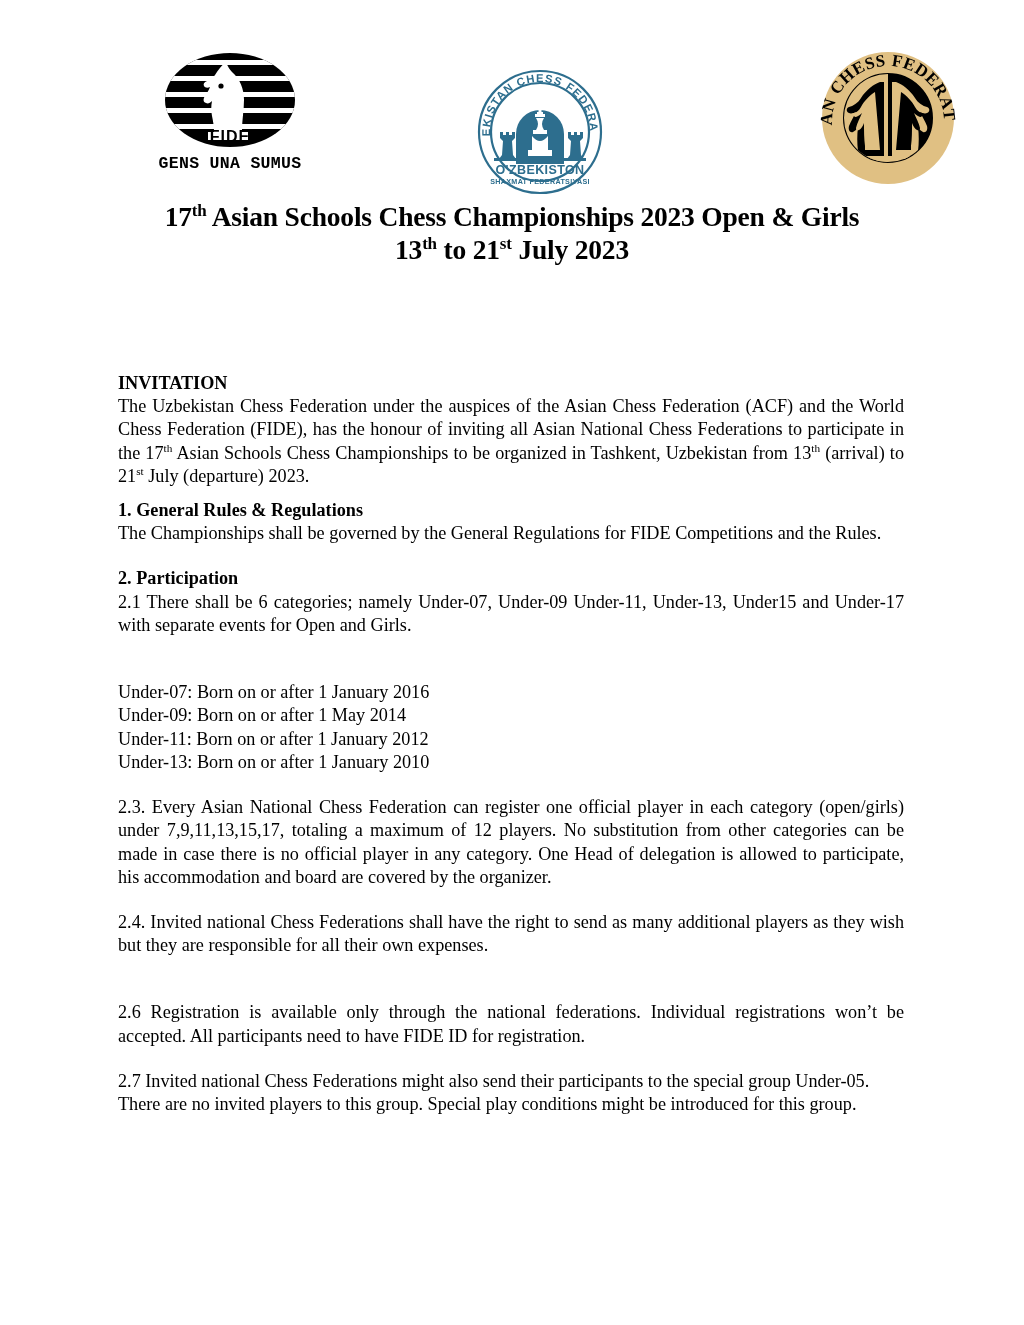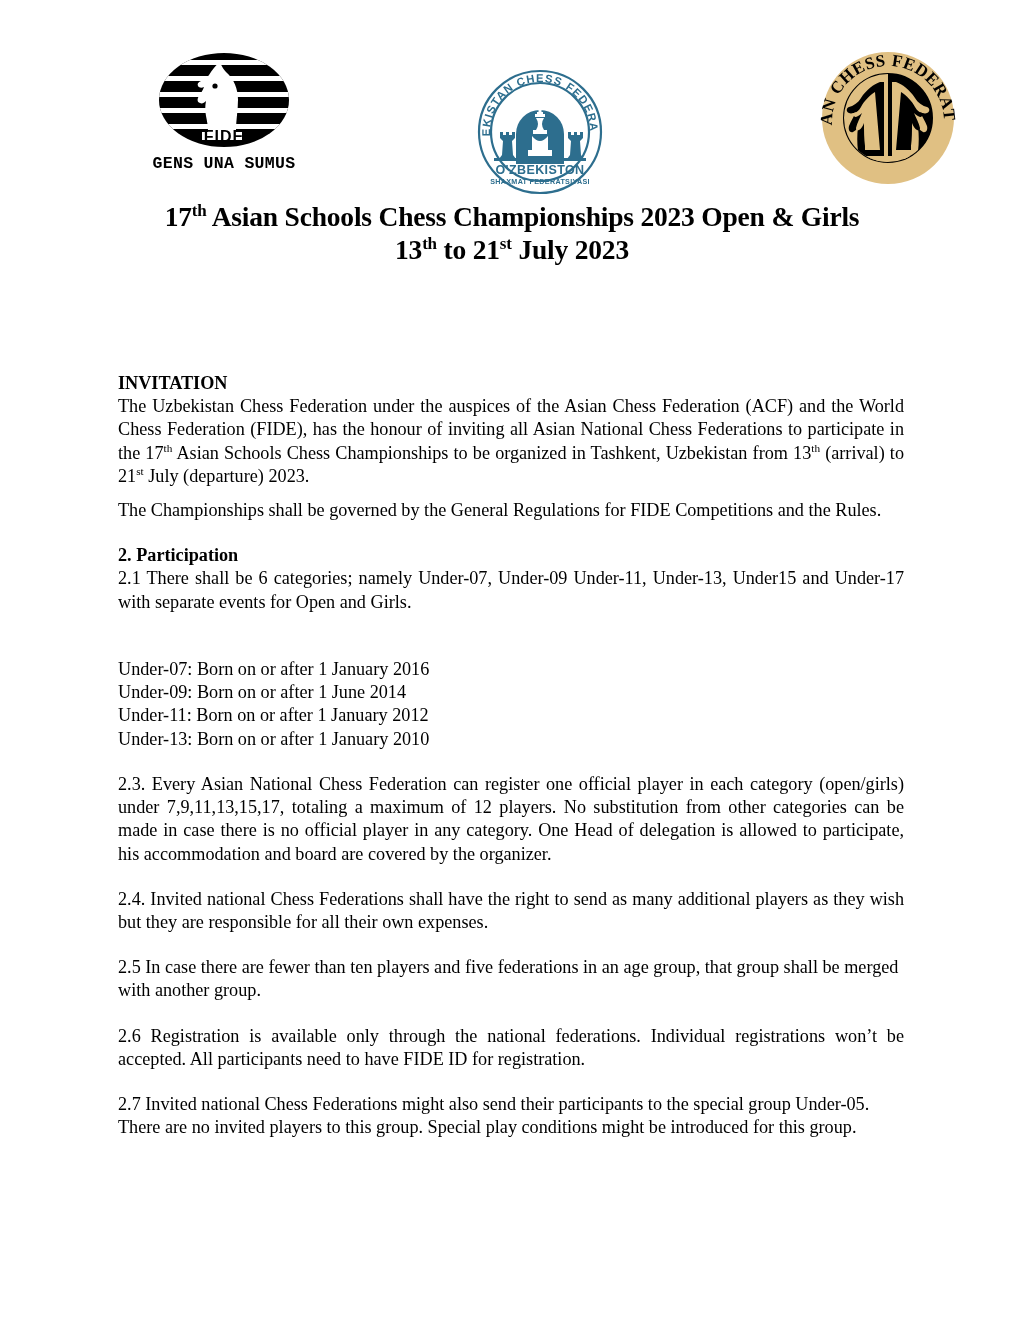--- a/index.html
+++ b/index.html
@@ -21,21 +21,21 @@
     position: relative;
     height: 200px;
     width: 1024px;
   }
 
   .logo {
     position: absolute;
   }
 
   
-  #fide-logo { left: 144px; top: 52px; width: 160px; text-align: center; }
+  #fide-logo { left: 150px; top: 52px; width: 160px; text-align: center; }
   #fide-logo .fide-mark {
     width: 132px; height: 96px; margin: 0 auto;
     position: relative;
   }
   #fide-logo .fide-ellipse {
     position: absolute; left: 0; top: 0;
     width: 132px; height: 96px;
   }
   #fide-logo .fide-word {
     font-family: "Liberation Sans", sans-serif;
@@ -207,50 +207,50 @@
   <span class="line"><span>13</span><sup>th</sup><span> to 21</span><sup>st</sup><span> July 2023</span></span>
 </h1>
 
 <div class="content">
 
   <p class="heading">INVITATION</p>
   <p><span>The Uzbekistan Chess Federation under the auspices of the Asian Chess Federation (ACF) and the World Chess Federation (FIDE), has the honour of inviting all Asian National Chess Federations to participate in the 17</span><sup>th</sup><span> Asian Schools Chess Championships to be organized in Tashkent, Uzbekistan from 13</span><sup>th</sup><span> (arrival) to 21</span><sup>st</sup><span> July (departure) 2023.</span></p>
 
   <div class="gap-sm"></div>
 
+  <p class="heading">1. General Rules &amp; Regulations</p>
   <p class="left">The Championships shall be governed by the General Regulations for FIDE Competitions and the Rules.</p>
 
   <div class="gap-md"></div>
 
   <p class="heading">2. Participation</p>
   <p>2.1 There shall be 6 categories; namely Under-07, Under-09 Under-11, Under-13, Under15 and Under-17 with separate events for Open and Girls.</p>
 
   <div class="gap-md"></div>
 
 
   <div class="gap-md"></div>
 
   <div class="list-block">
     <div class="li">Under-07: Born on or after 1 January 2016</div>
-    <div class="li">Under-09: Born on or after 1 June 2014</div>
+    <div class="li">Under-09: Born on or after 1 May 2014</div>
     <div class="li">Under-11: Born on or after 1 January 2012</div>
     <div class="li">Under-13: Born on or after 1 January 2010</div>
   </div>
 
   <div class="gap-md"></div>
 
   <p>2.3. Every Asian National Chess Federation can register one official player in each category (open/girls) under 7,9,11,13,15,17, totaling a maximum of 12 players. No substitution from other categories can be made in case there is no official player in any category. One Head of delegation is allowed to participate, his accommodation and board are covered by the organizer.</p>
 
   <div class="gap-md"></div>
 
   <p>2.4. Invited national Chess Federations shall have the right to send as many additional players as they wish but they are responsible for all their own expenses.</p>
 
   <div class="gap-md"></div>
 
-  <p class="left">2.5 In case there are fewer than ten players and five federations in an age group, that group shall be merged with another group.</p>
 
   <div class="gap-md"></div>
 
   <p>2.6 Registration is available only through the national federations. Individual registrations won’t be accepted. All participants need to have FIDE ID for registration.</p>
 
   <div class="gap-md"></div>
 
   <p class="left">2.7 Invited national Chess Federations might also send their participants to the special group Under-05. There are no invited players to this group. Special play conditions might be introduced for this group.</p>
 
 </div>

